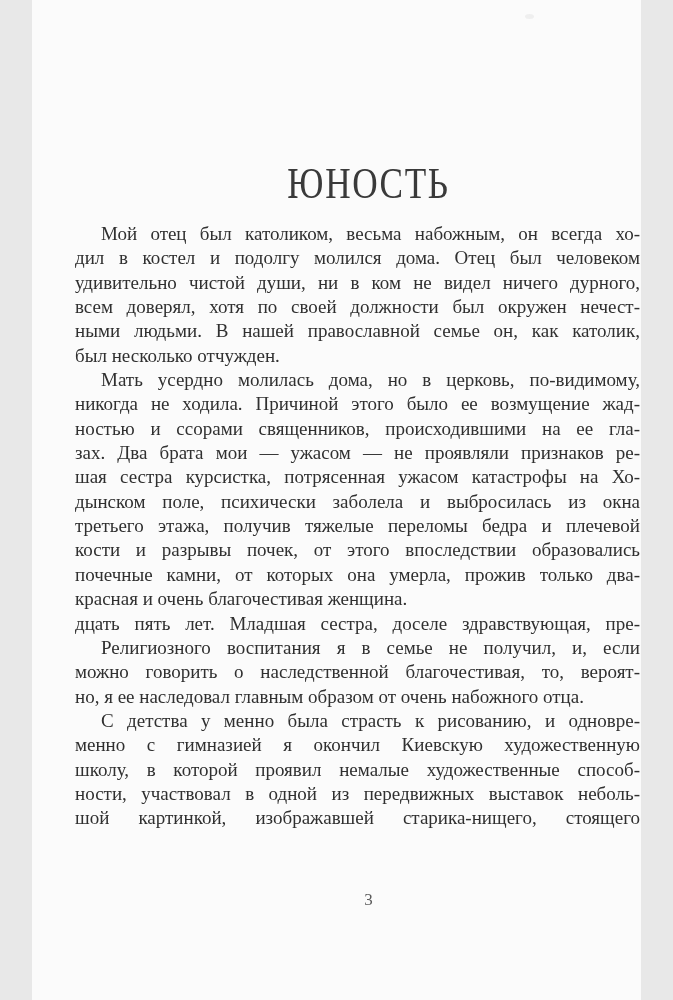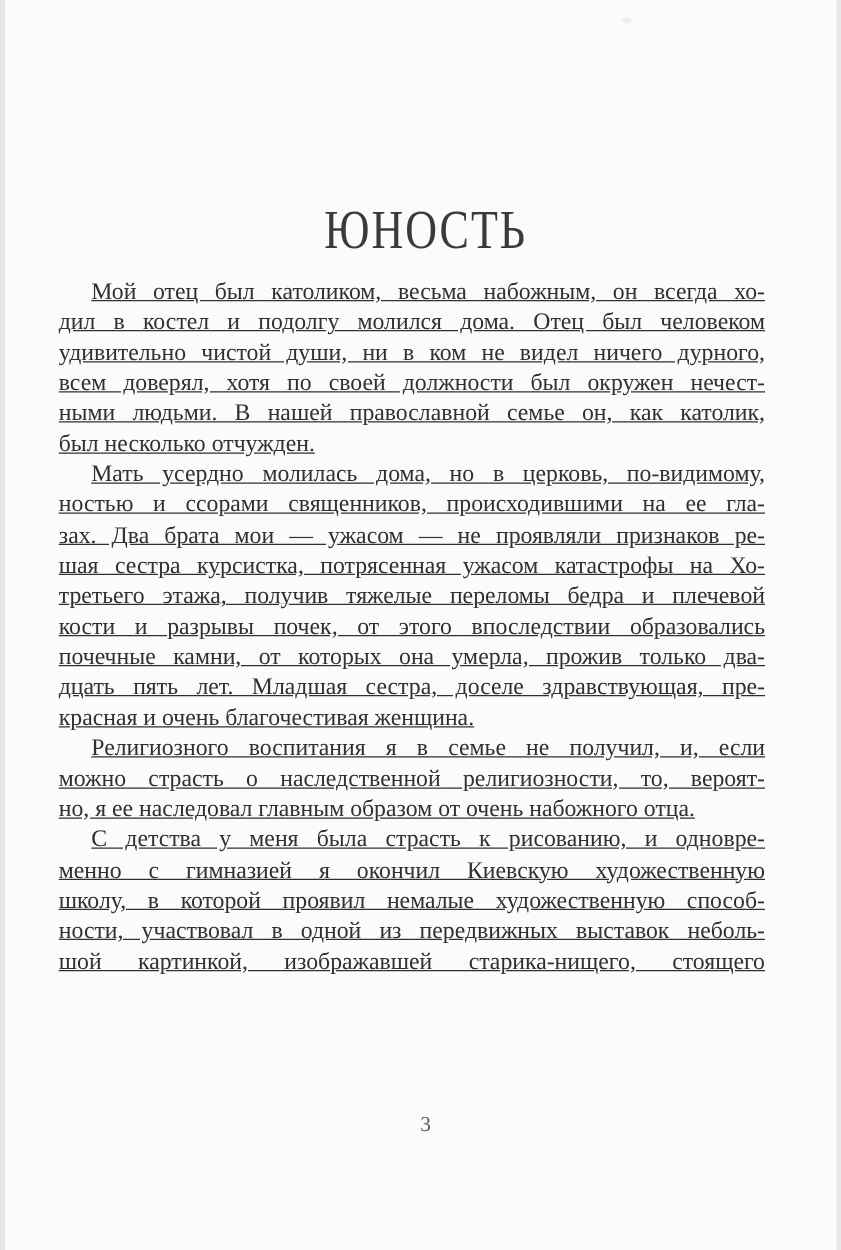--- a/index.html
+++ b/index.html
@@ -8,21 +8,21 @@
     --title-color:#3a3a3a;
     --pagenum-color:#5c5c5c;
   }
   html,body{margin:0;padding:0;}
   body{
     background:#e8e8e8;
     font-family:"Liberation Serif","DejaVu Serif",serif;
   }
   .page{
     position:relative;
-    width:665px;
+    width:609px;
     height:1000px;
     margin:0 auto;
     background:var(--bg-color);
     overflow:hidden;
   }
   .artifact-dot{
     position:absolute;
     left:493px;
     top:14px;
     width:9px;
@@ -53,21 +53,20 @@
     font-size:19px;
     line-height:24.35px;
     color:var(--text-color);
   }
   .para{margin:0;padding:0;}
   .line{
     display:block;
     text-align:justify;
     text-align-last:justify;
     white-space:normal;
-    text-decoration:underline;
   }
   .line.indent{text-indent:26px;}
   .line.endpara{text-align-last:left;}
   .page-number{
     position:absolute;
     left:0;
     top:890px;
     width:673px;
     text-align:center;
     font-size:17px;
@@ -89,40 +88,42 @@
       <span class="line indent">Мой отец был католиком, весьма набожным, он всегда хо-</span>
       <span class="line">дил в костел и подолгу молился дома. Отец был человеком</span>
       <span class="line">удивительно чистой души, ни в ком не видел ничего дурного,</span>
       <span class="line">всем доверял, хотя по своей должности был окружен нечест-</span>
       <span class="line">ными людьми. В нашей православной семье он, как католик,</span>
       <span class="line endpara">был несколько отчужден.</span>
     </p>
 
     <p class="para">
       <span class="line indent">Мать усердно молилась дома, но в церковь, по-видимому,</span>
+      <span class="line">никогда не ходила. Причиной этого было ее возмущение жад-</span>
       <span class="line">ностью и ссорами священников, происходившими на ее гла-</span>
       <span class="line">зах. Два брата мои — ужасом — не проявляли признаков ре-</span>
       <span class="line">шая сестра курсистка, потрясенная ужасом катастрофы на Хо-</span>
+      <span class="line">дынском поле, психически заболела и выбросилась из окна</span>
       <span class="line">третьего этажа, получив тяжелые переломы бедра и плечевой</span>
       <span class="line">кости и разрывы почек, от этого впоследствии образовались</span>
       <span class="line">почечные камни, от которых она умерла, прожив только два-</span>
+      <span class="line endpara">красная и очень благочестивая женщина.</span>
       <span class="line">дцать пять лет. Младшая сестра, доселе здравствующая, пре-</span>
-      <span class="line endpara">красная и очень благочестивая женщина.</span>
     </p>
 
     <p class="para">
       <span class="line indent">Религиозного воспитания я в семье не получил, и, если</span>
-      <span class="line">можно страсть о наследственной религиозности, то, вероят-</span>
+      <span class="line">можно говорить о наследственной благочестивая, то, вероят-</span>
       <span class="line endpara">но, я ее наследовал главным образом от очень набожного отца.</span>
     </p>
 
     <p class="para">
-      <span class="line indent">С детства у меня была страсть к рисованию, и одновре-</span>
+      <span class="line indent">С детства у менно была страсть к рисованию, и одновре-</span>
       <span class="line">менно с гимназией я окончил Киевскую художественную</span>
-      <span class="line">школу, в которой проявил немалые художественную способ-</span>
+      <span class="line">школу, в которой проявил немалые художественные способ-</span>
       <span class="line">ности, участвовал в одной из передвижных выставок неболь-</span>
       <span class="line">шой картинкой, изображавшей старика-нищего, стоящего</span>
     </p>
 
   </div>
 
   <div class="page-number">3</div>
 
 </div>
 

